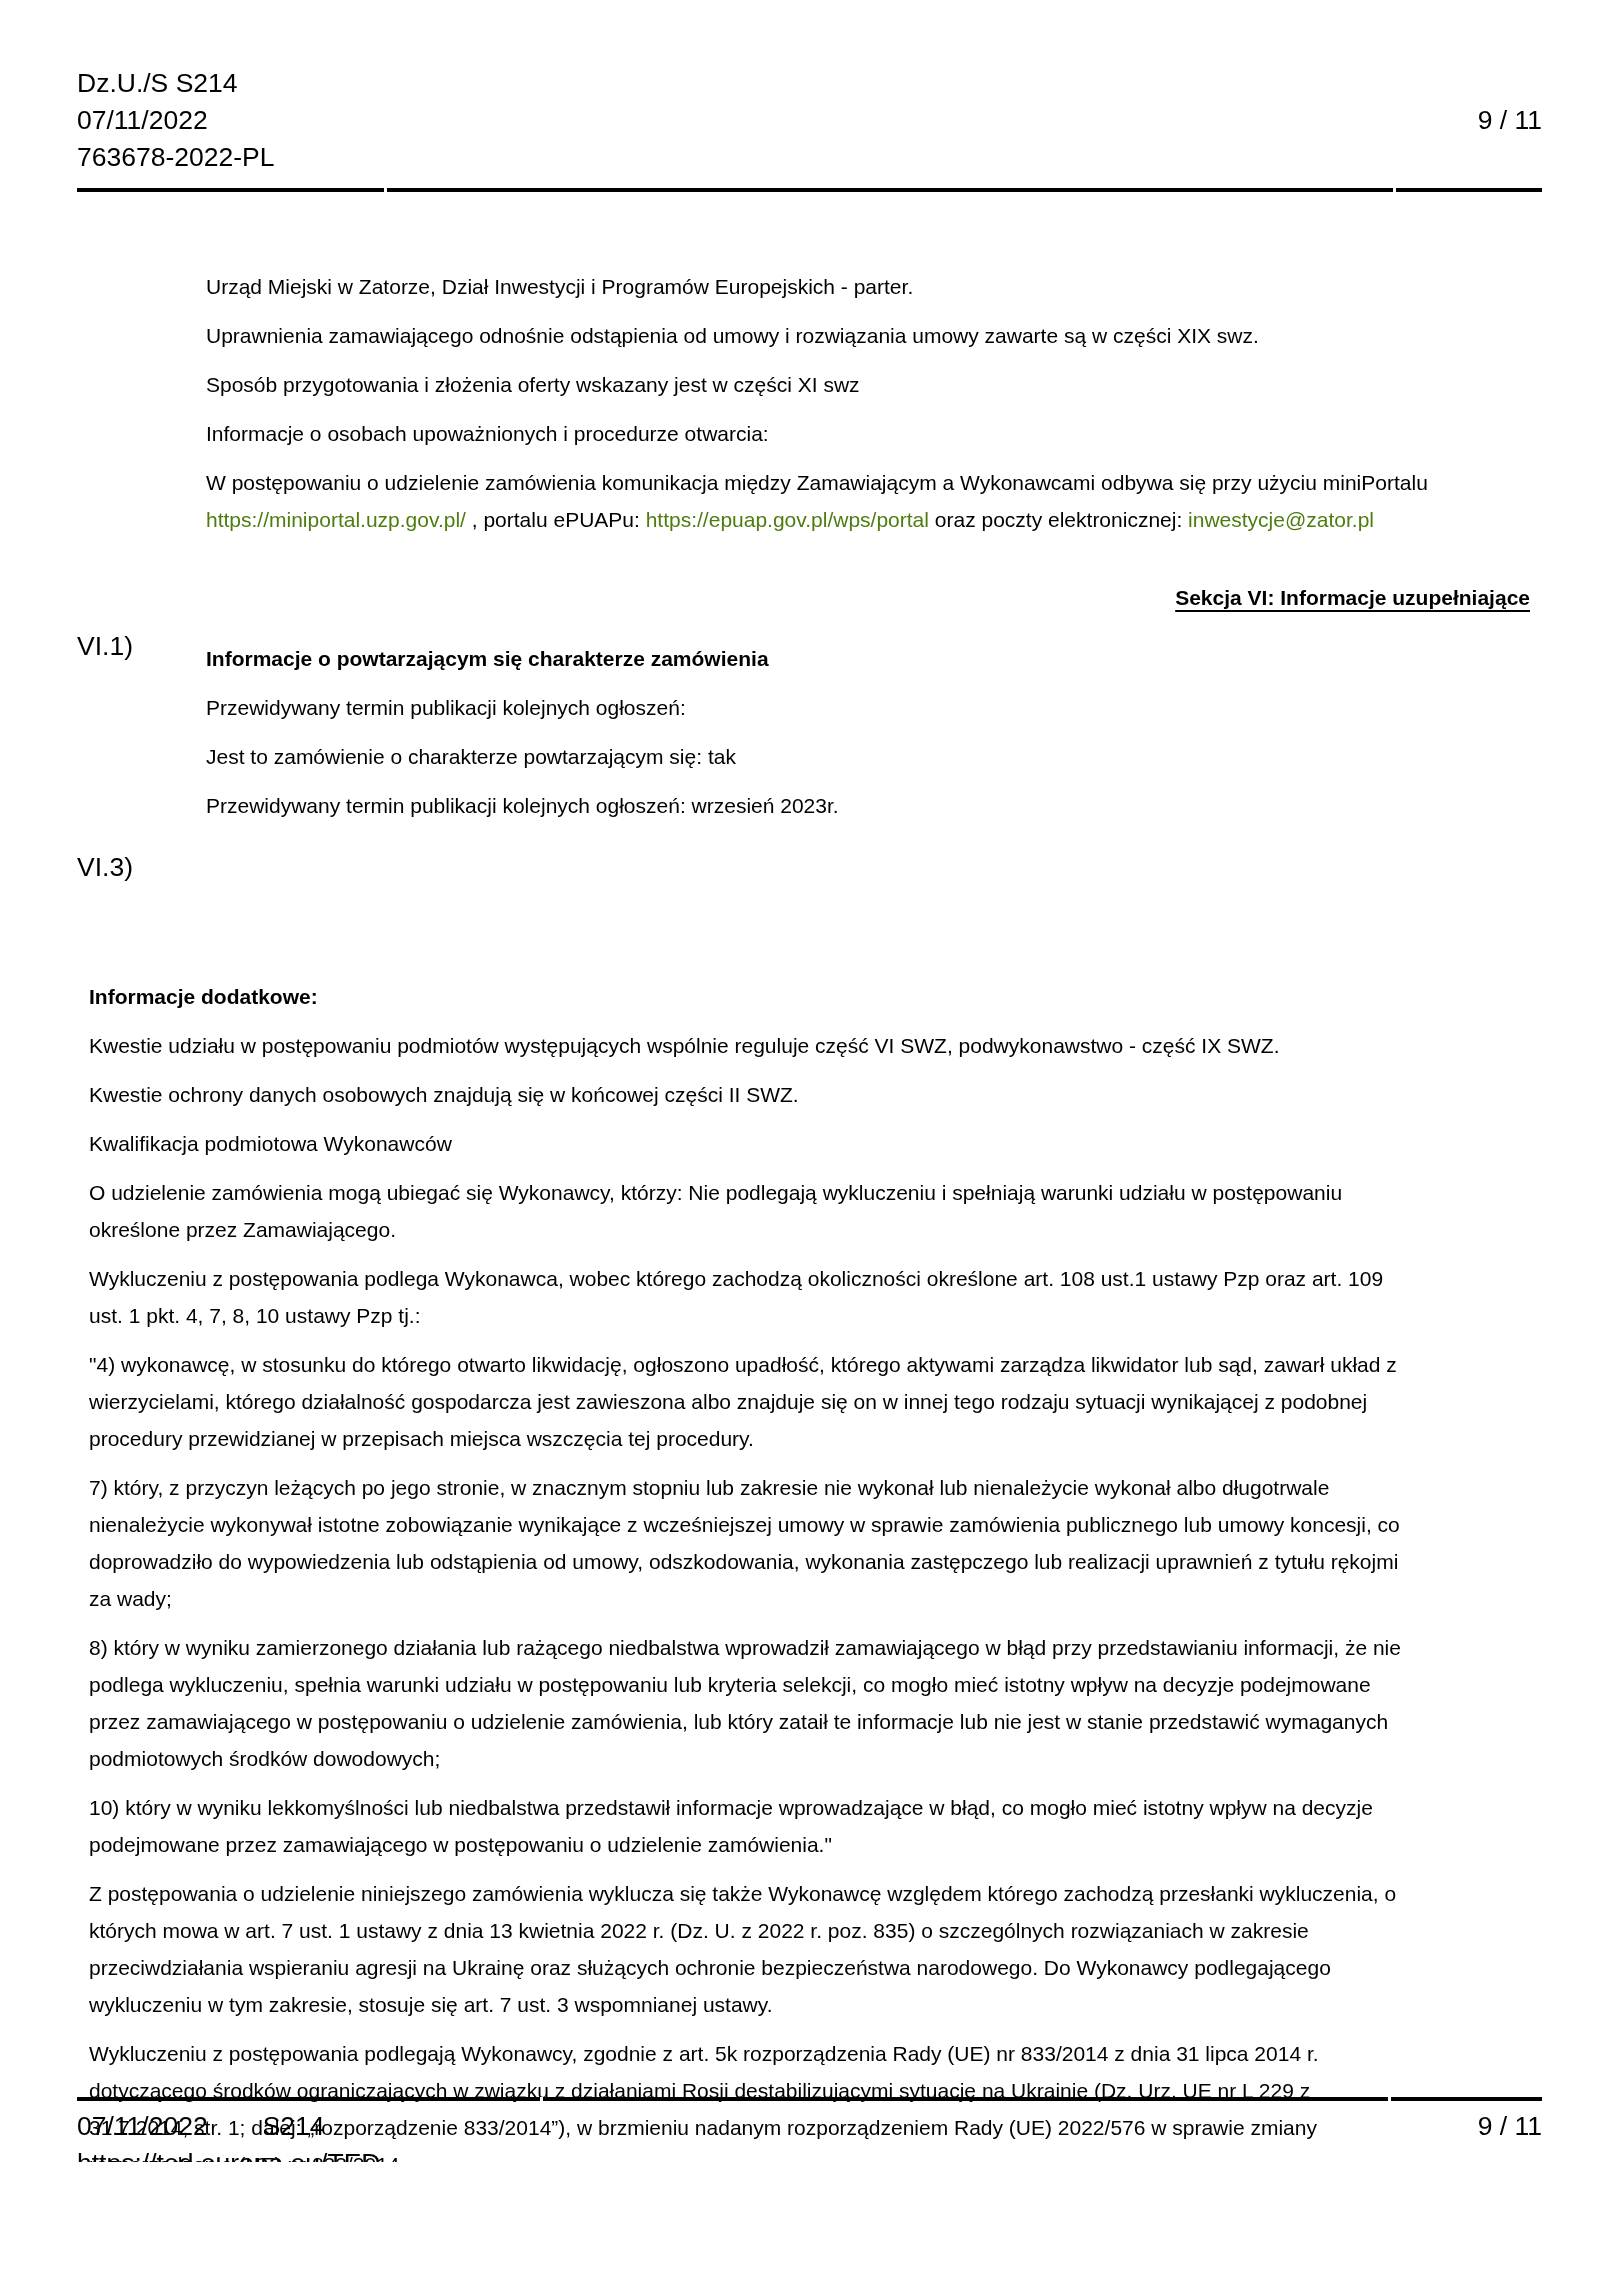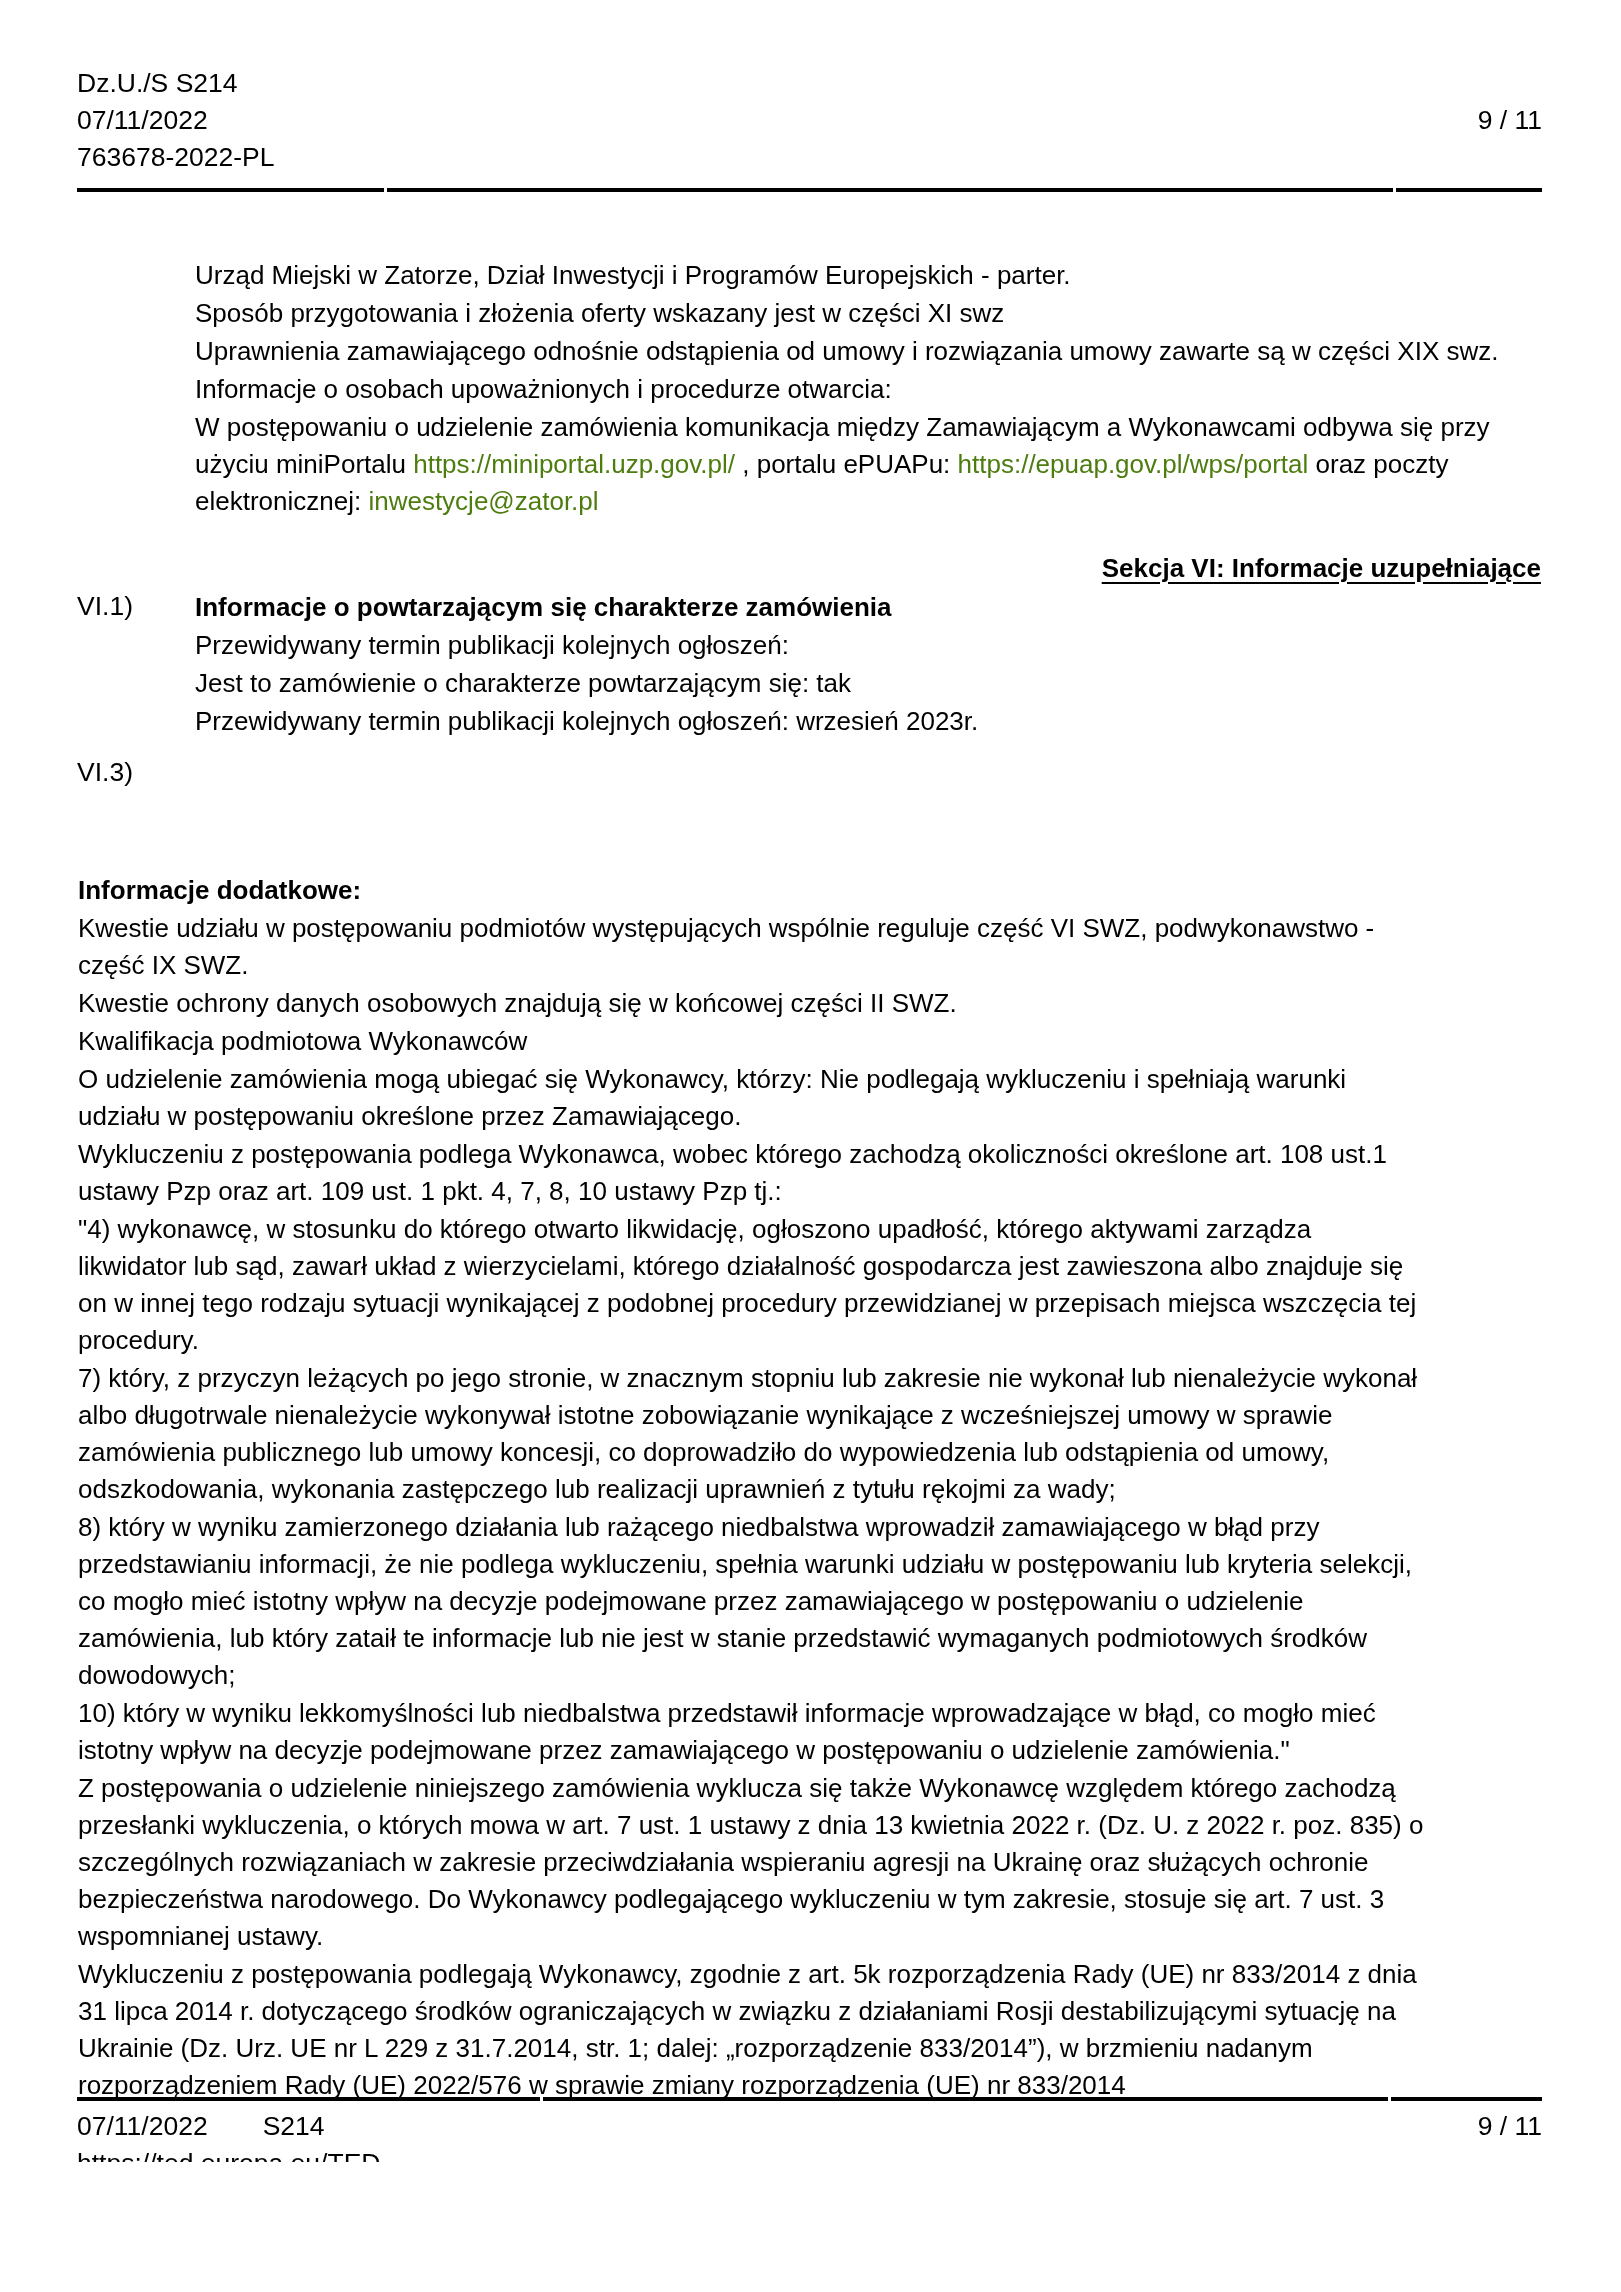--- a/index.html
+++ b/index.html
@@ -14,21 +14,21 @@
   .rule{height:3.9px;background:#000000;position:relative;margin-top:11.8px;}
   .rule .gap{position:absolute;top:0;width:2.9px;height:3.9px;background:#ffffff;}
   .rule-header .g1{left:307px;}
   .rule-header .g2{left:1316px;}
   .rule-footer .g1{left:463px;}
   .rule-footer .g2{left:1311px;}
   main{margin-top:64px;}
   .block{display:flex;align-items:flex-start;}
   .block .label{flex:0 0 117px;}
   .block .content{flex:1;max-width:1348px;}
-  p,h2,h3{margin:1px;padding:0;font-size:26px;line-height:37px;}
+  p,h2,h3{margin:12px;padding:0;font-size:21px;line-height:37px;}
   h2.section-title{font-weight:bold;text-decoration:underline;text-underline-offset:4.9px;text-decoration-thickness:2px;margin-top:29px;text-align:right;}
   h3.block-heading{font-weight:bold;}
   .mt14{margin-top:13.7px;flex-direction:column;}
   a.doc-link{color:#4d7c0f;text-decoration:none;cursor:pointer;}
   .page-footer{position:absolute;left:77px;right:79px;top:2085px;}
   .footer-row{display:flex;margin-top:7.8px;}
   .footer-series{margin-left:55px;}
   .footer-page{margin-left:auto;}
 </style>
 </head>
@@ -49,22 +49,22 @@
     <span class="gap g1"></span>
     <span class="gap g2"></span>
   </div>
 
   <main>
 
     <section class="block">
       <div class="label"></div>
       <div class="content">
         <p>Urząd Miejski w Zatorze, Dział Inwestycji i Programów Europejskich - parter.</p>
+        <p>Uprawnienia zamawiającego odnośnie odstąpienia od umowy i rozwiązania umowy zawarte są w części XIX swz.</p>
         <p>Sposób przygotowania i złożenia oferty wskazany jest w części XI swz</p>
-        <p>Uprawnienia zamawiającego odnośnie odstąpienia od umowy i rozwiązania umowy zawarte są w części XIX swz.</p>
         <p>Informacje o osobach upoważnionych i procedurze otwarcia:</p>
         <p><span>W postępowaniu o udzielenie zamówienia komunikacja między Zamawiającym a Wykonawcami odbywa się przy użyciu miniPortalu </span><a class="doc-link">https://miniportal.uzp.gov.pl/</a><span> , portalu ePUAPu: </span><a class="doc-link">https://epuap.gov.pl/wps/portal</a><span> oraz poczty elektronicznej: </span><a class="doc-link">inwestycje@zator.pl</a></p>
       </div>
     </section>
 
     <h2 class="section-title">Sekcja VI: Informacje uzupełniające</h2>
 
     <section class="block">
       <div class="label">VI.1)</div>
       <div class="content">

